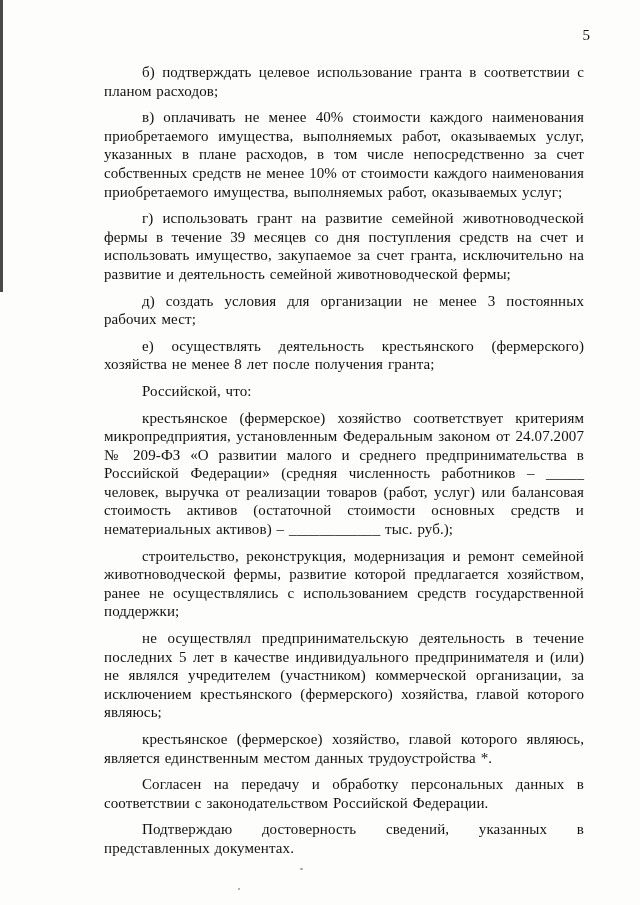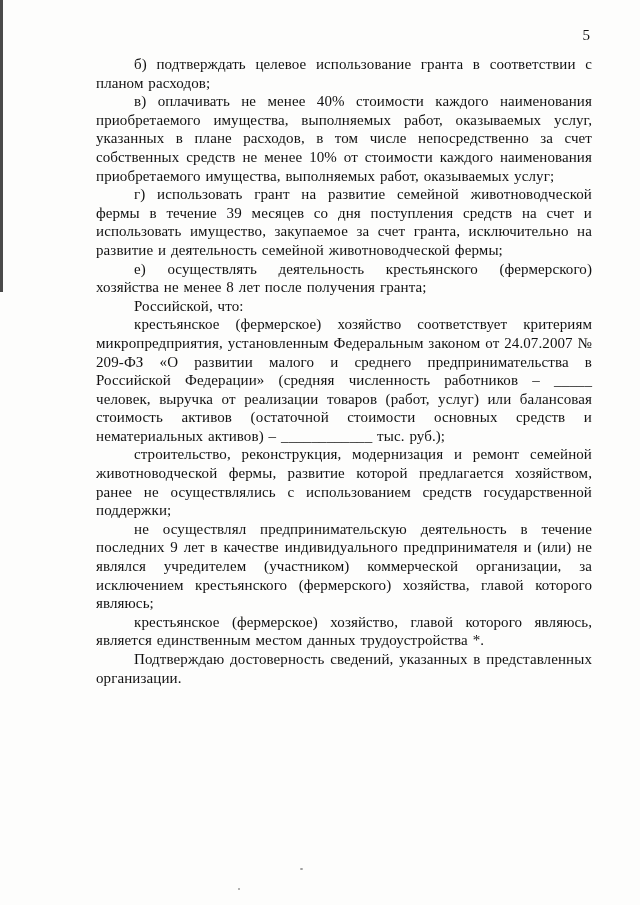--- a/index.html
+++ b/index.html
@@ -38,21 +38,21 @@
     font-size: 15px;
     color: #111111;
   }
   .content {
     position: absolute;
     top: 55px;
     left: 96px;
     width: 496px;
   }
   .content p {
-    margin: 0;
+    margin: 8px;
     padding: 0;
     font-size: 15px;
     line-height: 18.6px;
     text-align: justify;
     text-indent: 38px;
     word-spacing: 1px;
     letter-spacing: 0.1px;
   }
 </style>
 </head>
@@ -63,22 +63,24 @@
   <div class="scan-edge"></div>
   <div class="scan-speck" style="left:300px; top:868px; width:3px; height:2px;"></div>
   <div class="scan-speck" style="left:238px; top:888px; width:2px; height:2px;"></div>
 
   <div class="page-number">5</div>
 
   <div class="content">
     <p>б) подтверждать целевое использование гранта в соответствии с планом расходов;</p>
     <p>в) оплачивать не менее 40% стоимости каждого наименования приобретаемого имущества, выполняемых работ, оказываемых услуг, указанных в плане расходов, в том числе непосредственно за счет собственных средств не менее 10% от стоимости каждого наименования приобретаемого имущества, выполняемых работ, оказываемых услуг;</p>
     <p>г) использовать грант на развитие семейной животноводческой фермы в течение 39 месяцев со дня поступления средств на счет и использовать имущество, закупаемое за счет гранта, исключительно на развитие и деятельность семейной животноводческой фермы;</p>
+    <p>д) создать условия для организации не менее 3 постоянных рабочих мест;</p>
     <p>е) осуществлять деятельность крестьянского (фермерского) хозяйства не менее 8 лет после получения гранта;</p>
     <p>Российской, что:</p>
     <p>крестьянское (фермерское) хозяйство соответствует критериям микропредприятия, установленным Федеральным законом от 24.07.2007 № 209-ФЗ «О развитии малого и среднего предпринимательства в Российской Федерации» (средняя численность работников – _____ человек, выручка от реализации товаров (работ, услуг) или балансовая стоимость активов (остаточной стоимости основных средств и нематериальных активов) – ____________ тыс. руб.);</p>
     <p>строительство, реконструкция, модернизация и ремонт семейной животноводческой фермы, развитие которой предлагается хозяйством, ранее не осуществлялись с использованием средств государственной поддержки;</p>
-    <p>не осуществлял предпринимательскую деятельность в течение последних 9 лет в качестве индивидуального предпринимателя и (или) не являлся учредителем (участником) коммерческой организации, за исключением крестьянского (фермерского) хозяйства, главой которого являюсь;</p>
+    <p>не осуществлял предпринимательскую деятельность в течение последних 5 лет в качестве индивидуального предпринимателя и (или) не являлся учредителем (участником) коммерческой организации, за исключением крестьянского (фермерского) хозяйства, главой которого являюсь;</p>
     <p>крестьянское (фермерское) хозяйство, главой которого являюсь, является единственным местом данных трудоустройства *.</p>
-    <p>Подтверждаю достоверность сведений, указанных в представленных организации.</p>
+    <p>Согласен на передачу и обработку персональных данных в соответствии с законодательством Российской Федерации.</p>
+    <p>Подтверждаю достоверность сведений, указанных в представленных документах.</p>
   </div>
 
 </div>
 
 </body></html>

